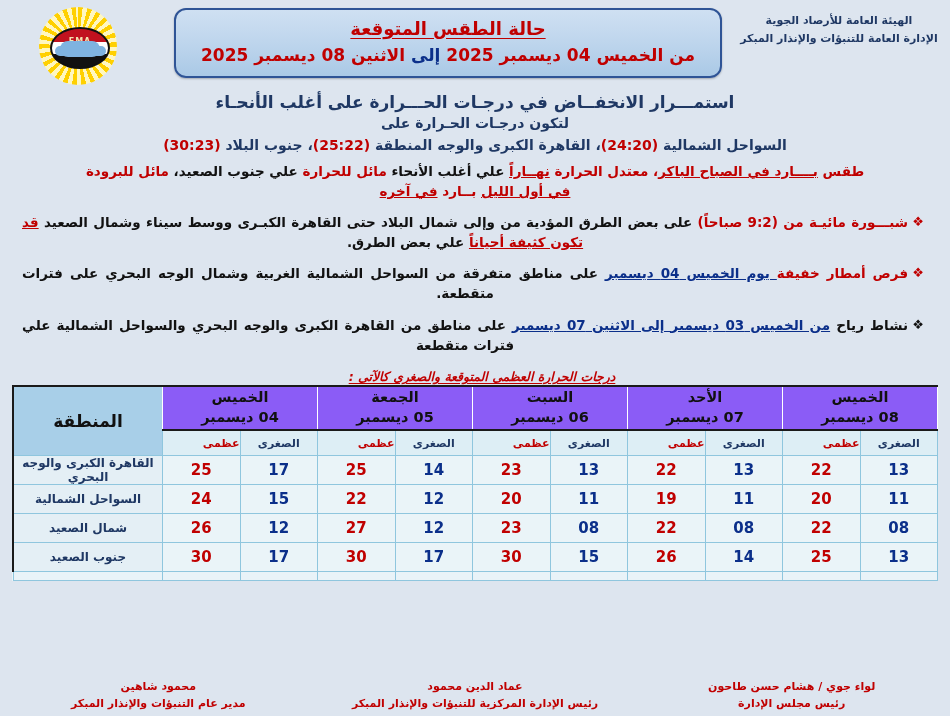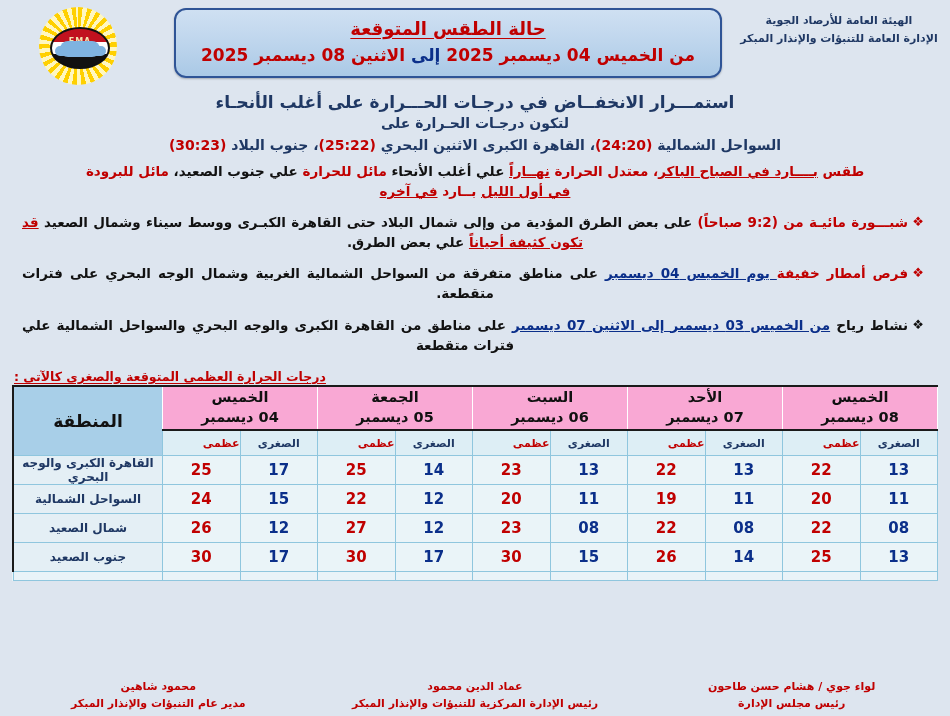--- a/index.html
+++ b/index.html
@@ -185,38 +185,38 @@
     font-size: 13.5px;
     font-weight: bold;
     line-height: 1.5;
     color: #111;
     text-align: justify;
     text-align-last: center;
   }
   .bullet-text .red { color: #c00000; }
   .bullet-text .blue { color: #0b2f8a; }
   .bullet-text .u { text-decoration: underline; }
-  .cap-wrap { text-align: left; padding-left: 14px; }
+  .cap-wrap { text-align: center; padding-left: 14px; font-style: italic; }
 
   table.fc {
     border-collapse: collapse;
     width: 926px;
     margin: 0 12px;
     table-layout: fixed;
     background: #eaf4f8;
   }
   table.fc td, table.fc th {
     border: 1px solid #8fc6de;
     text-align: center;
     vertical-align: middle;
     padding: 0;
   }
   .outer-top { border-top: 2px solid #1a1a1a !important; }
   .day-head {
-    background: #f9a8d4;
+    background: #8b5cf6;
     color: #111;
     font-size: 14.5px;
     font-weight: bold;
     height: 42px;
     line-height: 1.35;
     border-left: 1px solid #ffffff !important;
     border-right: 1px solid #ffffff !important;
     border-bottom: 2px solid #1a1a1a !important;
   }
   .day-head .d1 { display:block; }
@@ -302,21 +302,21 @@
   <div class="org">
     <div>الهيئة العامة للأرصاد الجوية</div>
     <div>الإدارة العامة للتنبؤات والإنذار المبكر</div>
   </div>
 </div>
 
 <div class="section">
   <div class="lead1">استمـــرار الانخفــاض في درجـات الحـــرارة  على أغلب الأنحـاء</div>
   <div class="lead2">لتكون درجـات الحـرارة على</div>
   <div class="ranges">
-    <span>السواحل الشمالية </span><span class="num">(24:20)</span><span>، القاهرة الكبرى الاثنين البحري </span><span class="num">(25:22)</span><span>، جنوب البلاد </span><span class="num">(30:23)</span>
+    <span>السواحل الشمالية </span><span class="num">(24:20)</span><span>، القاهرة الكبرى والوجه المنطقة </span><span class="num">(25:22)</span><span>، جنوب البلاد </span><span class="num">(30:23)</span>
   </div>
   <div class="desc">
     <span>طقس </span><span class="u">بــــارد في الصباح الباكر</span><span>، معتدل الحرارة </span><span class="u">نهــاراً</span><span class="blk"> علي أغلب الأنحاء </span><span>مائل للحرارة</span><span class="blk"> علي جنوب الصعيد، </span><span>مائل للبرودة</span><br>
     <span class="u">في أول الليل</span><span> بــارد </span><span class="u">في آخره</span>
   </div>
 </div>
 
 <div class="bullets">
 
   <div class="bullet-row">

